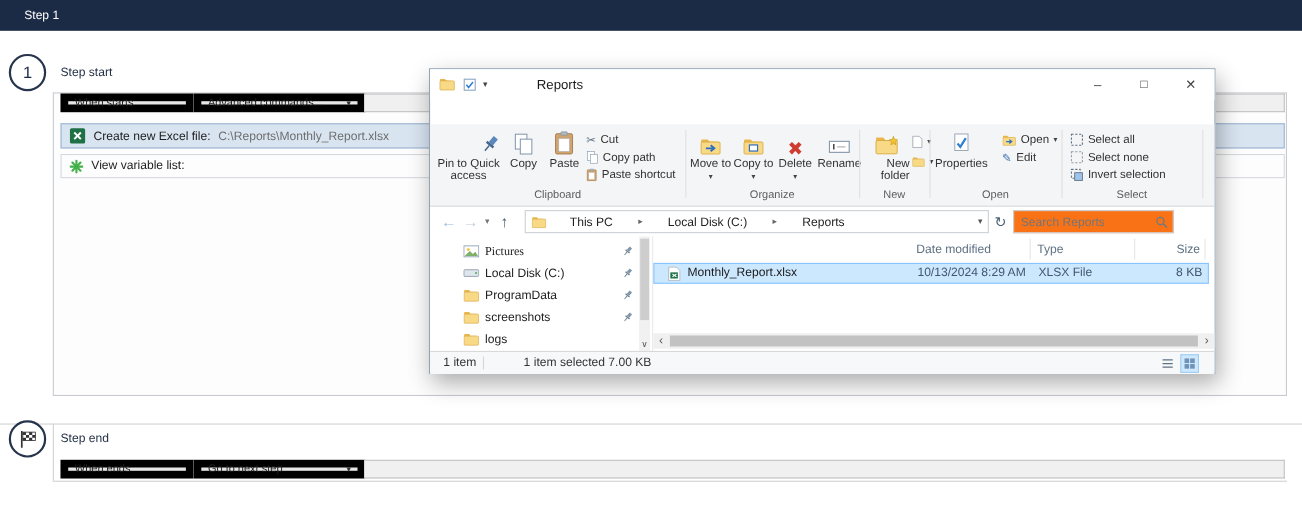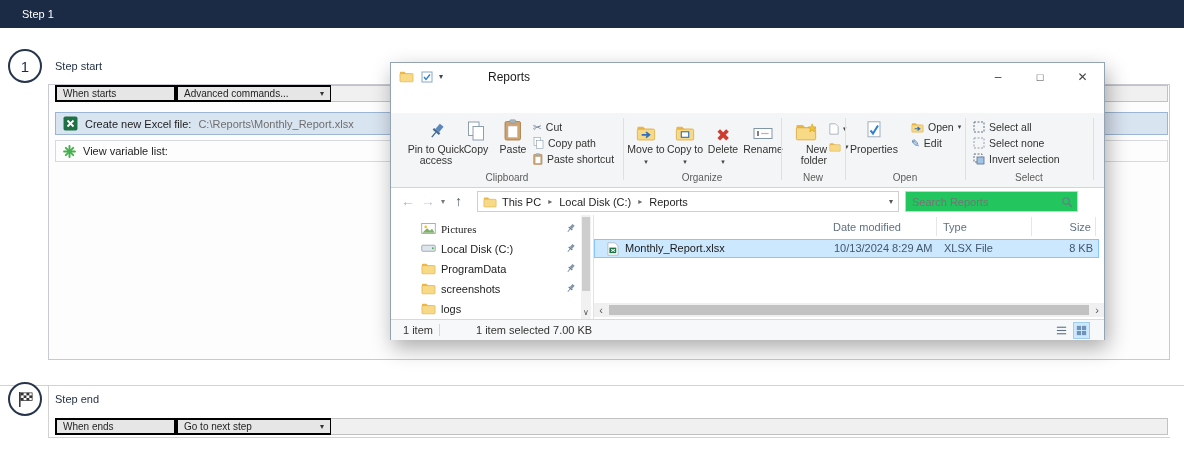--- a/index.html
+++ b/index.html
@@ -13,21 +13,21 @@
 
   
   .topbar { position:absolute; left:0; top:0; width:1184px; height:28px;
     background:#1b2a45; color:#fff; display:flex; align-items:center; padding-left:22px; font-size:11px; }
   .badge-circle { position:absolute; width:34px; height:34px; border:2px solid #26344c; border-radius:50%;
     background:#fff; display:flex; align-items:center; justify-content:center; z-index:3; }
   .badge-circle .num { font-size:15px; color:#1b2a45; }
   .section-title { position:absolute; font-size:11px; color:#1f2d42; }
   .step-box { position:absolute; left:48px; top:84px; width:1122px; height:276px;
     border:1px solid #c7cbd1; background:#fdfdfe; }
-  .hdr-box { position:absolute; height:17px; background:#e6e6e6; border:2px solid #000000;
+  .hdr-box { position:absolute; height:17px; background:#e6e6e6; border:7px solid #000000;
     display:flex; align-items:center; padding:0 6px; font-size:10px; color:#1f1f1f; }
   .hdr-band { position:absolute; height:17px; background:#f0f0f0; border:1px solid #c2c2c2; border-left:none; }
   .dd-arrow { margin-left:auto; font-size:8px; color:#333; line-height:1; }
   .cmd-row { position:absolute; left:55px; width:1113px; height:23px; background:#fdfdfd;
     border:1px solid #d6d9dd; display:flex; align-items:center; padding:0 7px; gap:7px; }
   .cmd-row.selected { background:#d9e4f1; border-color:#9cb6d1; }
   .cmd-label { color:#1d1d1d; }
   .cmd-value { color:#6e6e6e; }
   .hline { position:absolute; height:1px; background:#d2d2d2; }
   .vline { position:absolute; width:1px; background:#d2d2d2; }
@@ -49,25 +49,25 @@
   .rgroup-label { position:absolute; top:59px; font-size:10px; color:#5c5c5c; text-align:center; }
   .gsep { position:absolute; top:5px; height:62px; width:1px; background:#e0e0e0; }
   .bigbtn { position:absolute; top:3px; display:flex; flex-direction:column; align-items:center;
     font-size:10.5px; color:#333; text-align:center; line-height:11px; }
   .bigbtn .ic { height:25px; display:flex; align-items:flex-end; justify-content:center; margin-bottom:3px; }
   .smallbtn { position:absolute; height:16px; display:flex; align-items:center; gap:4px; font-size:10.5px; color:#333; white-space:nowrap; }
   .dd8 { font-size:7px; color:#444; }
   .addrbar { position:absolute; left:0; top:125px; width:713px; height:27px; background:#fff; }
   .navglyph { position:absolute; color:#58708a; font-size:14px; line-height:1; }
   .addrbox { position:absolute; left:86px; top:3px; width:422px; height:21px; border:1px solid #ccd0d4;
-    background:#fff; display:flex; align-items:center; padding:0 5px; }
+    background:#fff; display:flex; align-items:center; padding:0 5px;gap:16px; }
   .crumb { color:#1f1f1f; }
   .crumb-sep { color:#666; font-size:8px; padding:0 7px; }
-  .searchbox { position:absolute; left:514px; top:3px; width:173px; height:21px; border:1px solid #ccd0d4;
-    background:#22c55e; display:flex; align-items:center; padding-right:4px; }
+  .searchbox { position:absolute; left:530px; top:3px; width:146px; height:21px; border:1px solid #ccd0d4;
+    background:#f97316; display:flex; align-items:center; padding-right:4px; }
   .searchbox input { border:none; outline:none; flex:1; font-family:"Liberation Sans",sans-serif;
     font-size:11px; color:#444; padding-left:6px; background:transparent; min-width:0; }
   .navpane { position:absolute; left:0; top:152px; width:202px; height:104px; background:#fff; }
   .navitem { position:absolute; left:0; width:186px; height:20px; }
   .navitem .nlabel { position:absolute; left:50px; top:4px; color:#222; }
   .navitem .nic { position:absolute; left:30px; top:3px; }
   .navpin { position:absolute; left:174px; top:4px; }
   .scrolltrack-v { position:absolute; left:190px; top:0; width:10px; height:104px; background:#f1f1f1; }
   .filelist { position:absolute; left:203px; top:152px; width:510px; height:104px; background:#fff; }
   .colcell { position:absolute; top:2px; height:19px; display:flex; align-items:center;
@@ -289,21 +289,21 @@
       <span class="abs" style="left:48px; top:9px; font-size:8px; color:#444;">▾</span>
       <span class="title-text">Reports</span>
       <div class="winbtn" style="left:586px;">–</div>
       <div class="winbtn" style="left:628px; font-size:11px;">□</div>
       <div class="winbtn" style="left:670px; width:43px;">✕</div>
     </div>
 
 
     <div class="ribbon">
 
-      <div class="bigbtn" style="left:16px; width:58px;">
+      <div class="bigbtn" style="left:6px; width:58px;align-items:flex-end;">
         <span class="ic">
             <svg width="19" height="19">
               <use href="#sym-pin-big"></use>
             </svg>
           </span>
         <span>Pin to Quick access</span>
       </div>
       <div class="bigbtn" style="left:68px; width:34px;">
         <span class="ic">
             <svg width="18" height="20">

